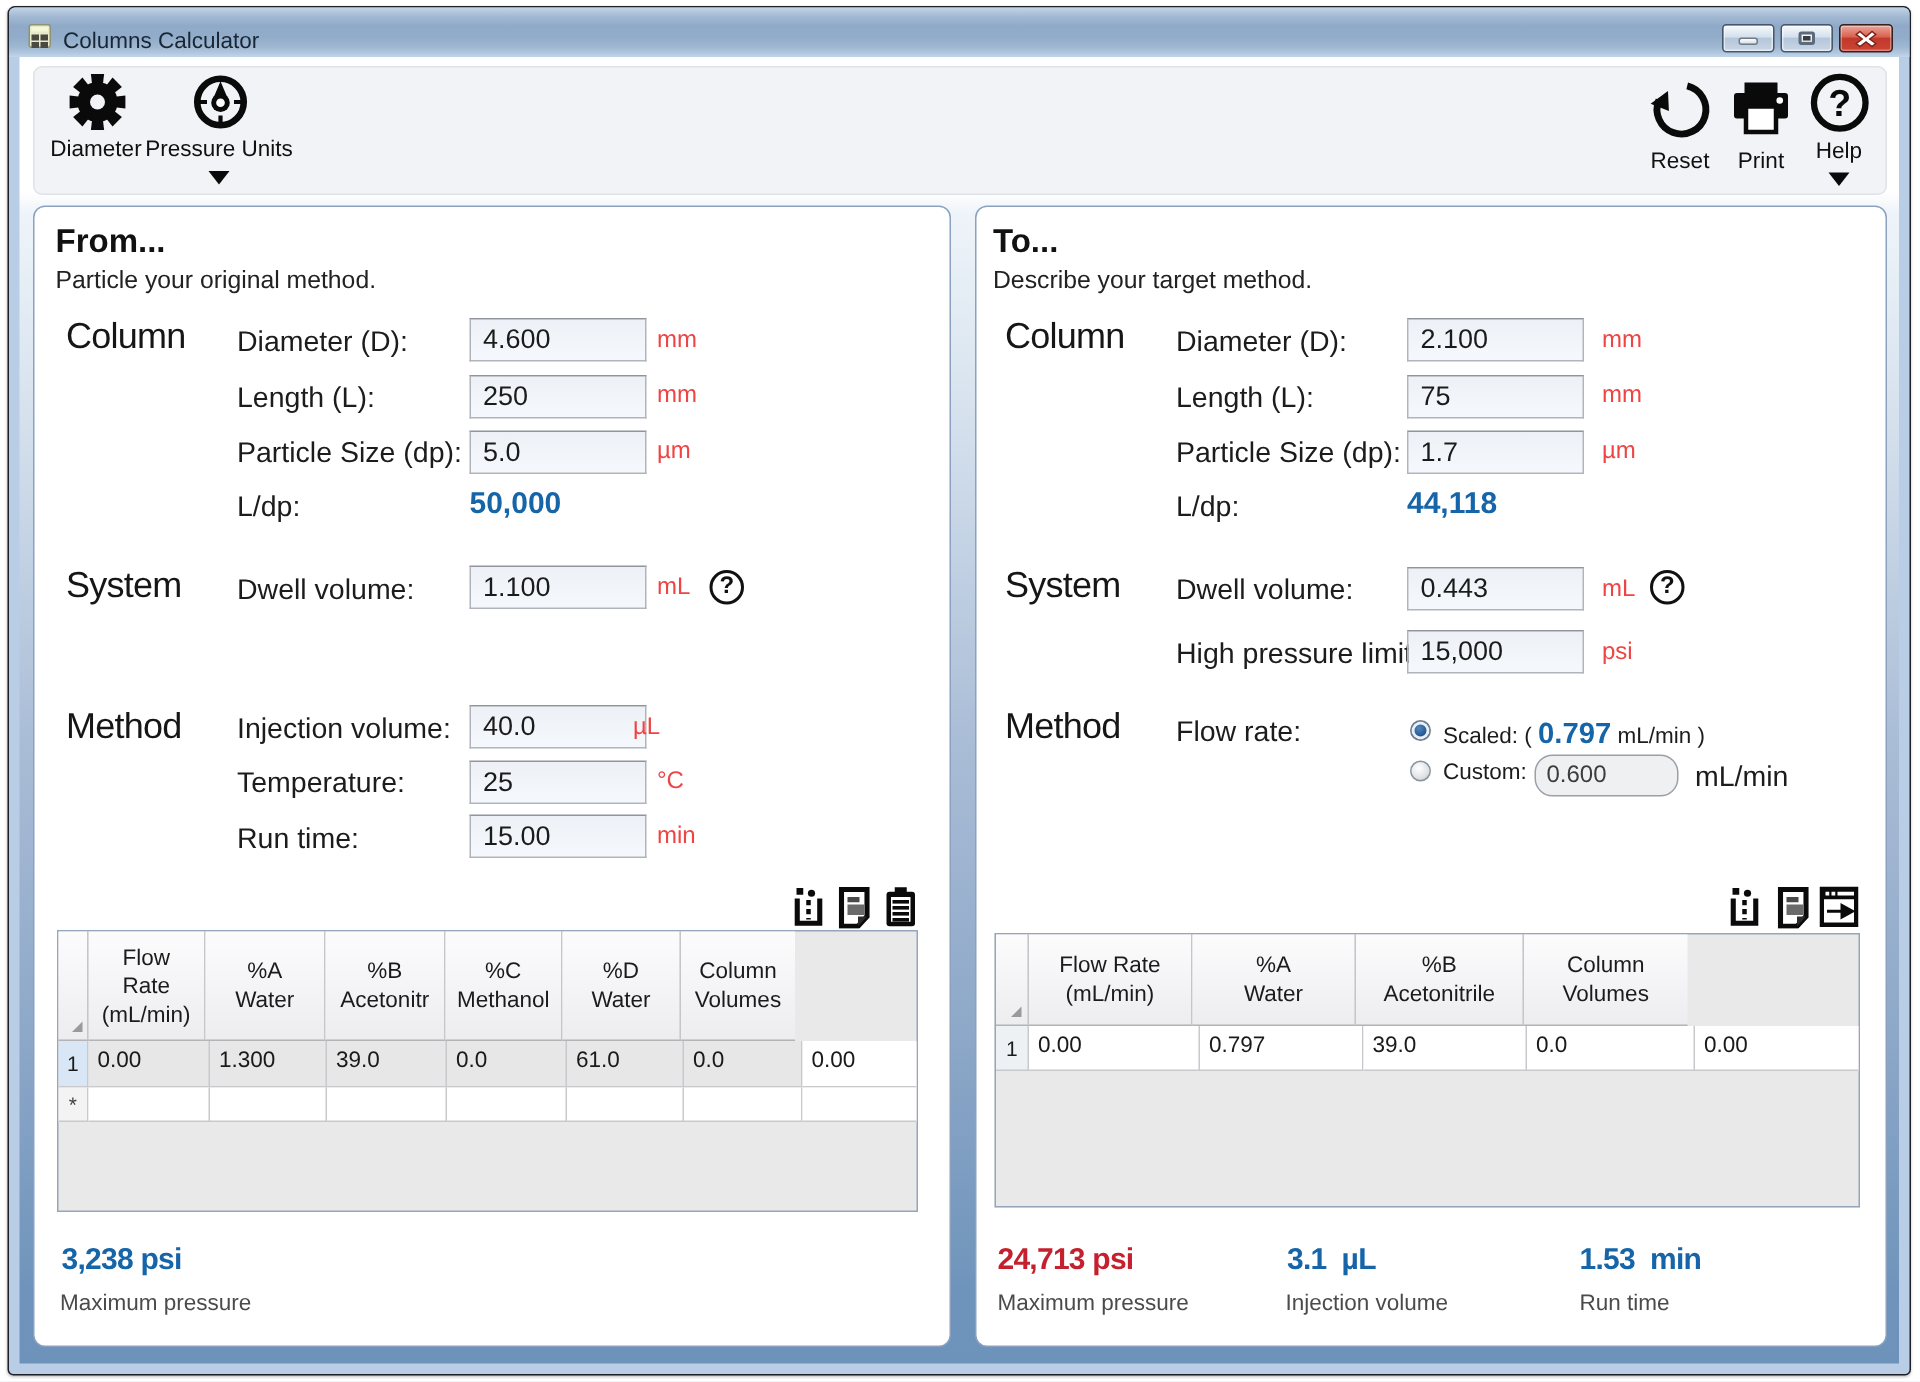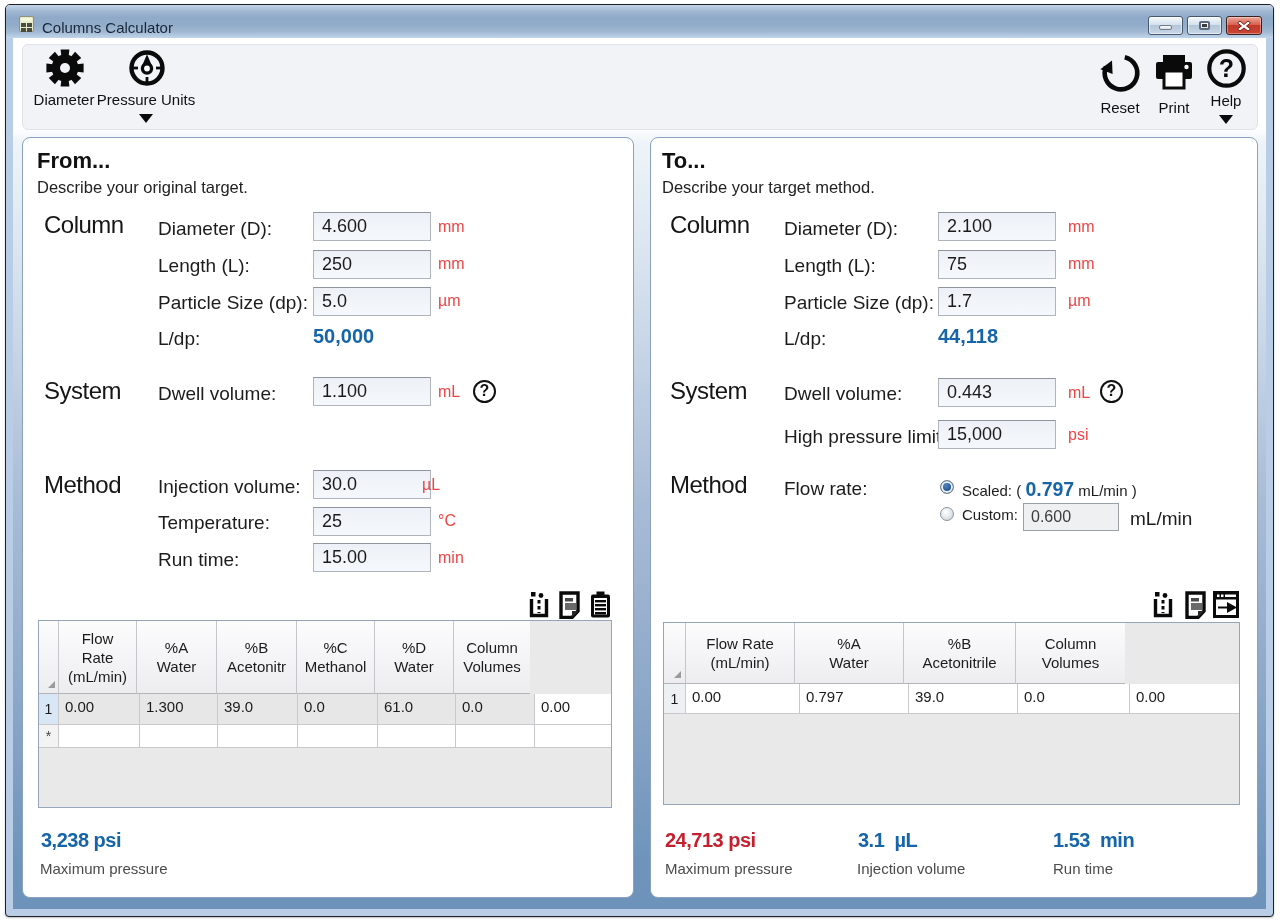--- a/index.html
+++ b/index.html
@@ -116,41 +116,41 @@
 <div class="tooltxt" style="left:1134px;top:99px;width:80px">Print</div>
 
 <svg class="abs" style="left:1206px;top:48px" width="41" height="41" viewBox="0 0 41 41">
   <circle cx="20.5" cy="20.5" r="17.2" fill="none" stroke="#0a0a0a" stroke-width="4.2"></circle>
   <text x="20.5" y="29" font-family="Liberation Sans,sans-serif" font-size="25" font-weight="bold" fill="#0a0a0a" text-anchor="middle">?</text>
 </svg>
 <div class="tooltxt" style="left:1186px;top:92px;width:80px">Help</div>
 <div class="ddtri" style="left:1219px;top:115px"></div>
 <div class="panel" style="left:22px;top:137px;width:612px;height:761px"></div>
 <div class="ptitle" style="left:37px;top:148px">From...</div>
-<div class="pdesc" style="left:37px;top:178px">Describe your original target.</div>
+<div class="pdesc" style="left:37px;top:178px">Particle your original method.</div>
 <div class="sect" style="left:44px;top:211px">Column</div>
 <div class="lbl" style="left:158px;top:218px">Diameter (D):</div>
 <div class="fld" style="left:313px;top:212px">4.600</div>
 <div class="unit" style="left:438px;top:218px">mm</div>
 <div class="lbl" style="left:158px;top:255px">Length (L):</div>
 <div class="fld" style="left:313px;top:250px">250</div>
 <div class="unit" style="left:438px;top:255px">mm</div>
 <div class="lbl" style="left:158px;top:292px">Particle Size (dp):</div>
 <div class="fld" style="left:313px;top:287px">5.0</div>
 <div class="unit" style="left:438px;top:292px">µm</div>
 <div class="lbl" style="left:158px;top:328px">L/dp:</div>
 <div class="bluev" style="left:313px;top:325px;font-size:20px;letter-spacing:0px">50,000</div>
 <div class="sect" style="left:44px;top:377px">System</div>
 <div class="lbl" style="left:158px;top:383px">Dwell volume:</div>
 <div class="fld" style="left:313px;top:377px">1.100</div>
 <div class="unit" style="left:438px;top:383px">mL</div>
 <div class="qhelp" style="left:473px;top:380px">?</div>
 <div class="sect" style="left:44px;top:471px">Method</div>
 <div class="lbl" style="left:158px;top:476px">Injection volume:</div>
-<div class="fld" style="left:313px;top:470px">30.0</div>
+<div class="fld" style="left:313px;top:470px">40.0</div>
 <div class="unit" style="left:422px;top:476px">µL</div>
 <div class="lbl" style="left:158px;top:512px">Temperature:</div>
 <div class="fld" style="left:313px;top:507px">25</div>
 <div class="unit" style="left:438px;top:512px">°C</div>
 <div class="lbl" style="left:158px;top:549px">Run time:</div>
 <div class="fld" style="left:313px;top:543px">15.00</div>
 <div class="unit" style="left:438px;top:549px">min</div>
 
 <svg class="abs" style="left:528px;top:592px" width="22" height="26" viewBox="0 0 22 26">
   <path d="M3.5 7 V23.5 H18.5 V7" fill="#fff" stroke="#0a0a0a" stroke-width="3.4"></path>
@@ -233,21 +233,21 @@
 <div class="qhelp" style="left:1100px;top:380px">?</div>
 <div class="lbl" style="left:784px;top:426px">High pressure limit:</div>
 <div class="fld" style="left:938px;top:420px">15,000</div>
 <div class="unit" style="left:1068px;top:426px">psi</div>
 <div class="sect" style="left:670px;top:471px">Method</div>
 <div class="lbl" style="left:784px;top:478px">Flow rate:</div>
 <div class="abs" style="left:940px;top:480px;width:14px;height:14px;border-radius:50%;border:1px solid #75808c;background:radial-gradient(circle at 42% 38%,#4f87c2 0%,#23538d 55%,#123a66 100%);box-shadow:inset 0 0 0 2px #e9f1f8"></div>
 <div class="lbl" style="left:962px;top:478px;font-size:15px">Scaled: ( <b style="color:#1565a8;font-size:19.5px">0.797</b> mL/min )</div>
 <div class="abs" style="left:940px;top:507px;width:14px;height:14px;border-radius:50%;border:1px solid #8b959e;background:radial-gradient(circle at 40% 35%,#ffffff 0%,#dfe3e6 60%,#b9bfc5 100%)"></div>
 <div class="lbl" style="left:962px;top:506px;font-size:15px">Custom:</div>
-<div class="abs" style="left:1023px;top:503px;width:96px;height:28px;background:#eef0f2;border:1px solid #9aa0a8;border-radius:0;font-size:16px;color:#3c3c3c;line-height:26px;padding-left:7px">0.600</div>
+<div class="abs" style="left:1023px;top:503px;width:96px;height:28px;background:#eef0f2;border:1px solid #9aa0a8;border-radius:12px;font-size:16px;color:#3c3c3c;line-height:26px;padding-left:7px">0.600</div>
 <div class="lbl" style="left:1130px;top:508px">mL/min</div>
 
 <svg class="abs" style="left:1152px;top:592px" width="22" height="26" viewBox="0 0 22 26">
   <path d="M3.5 7 V23.5 H18.5 V7" fill="#fff" stroke="#0a0a0a" stroke-width="3.4"></path>
   <line x1="11" y1="8" x2="11" y2="21" stroke="#0a0a0a" stroke-width="3" stroke-dasharray="3.5 2.5"></line>
   <rect x="3" y="0" width="4.5" height="4.5" fill="#0a0a0a"></rect>
   <circle cx="13" cy="3.5" r="2.4" fill="#0a0a0a"></circle>
 </svg>
 <svg class="abs" style="left:1183px;top:591px" width="25" height="28" viewBox="0 0 25 28">
   <path d="M4 2 H21 V20 L15 26.5 H4 Z" fill="#fff" stroke="#0a0a0a" stroke-width="3.4"></path>

